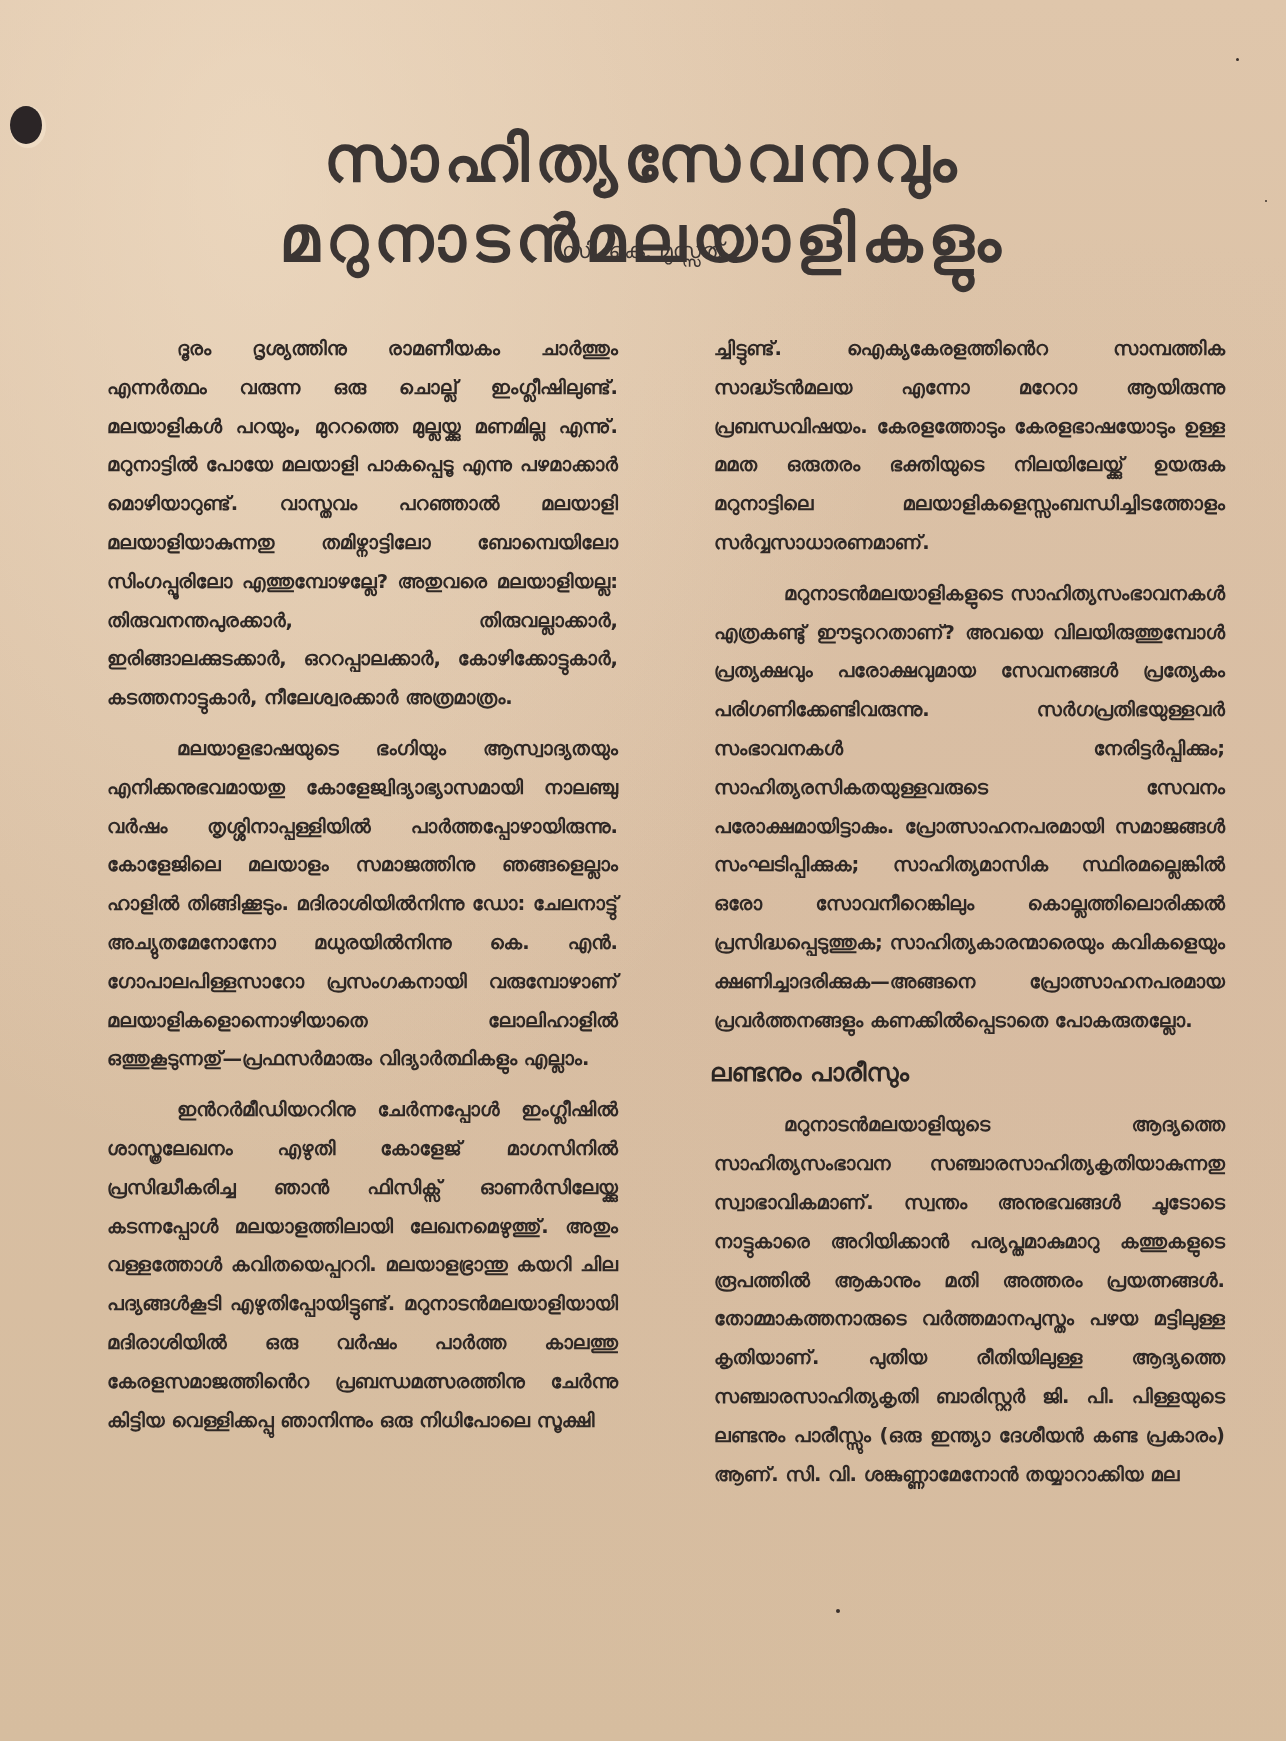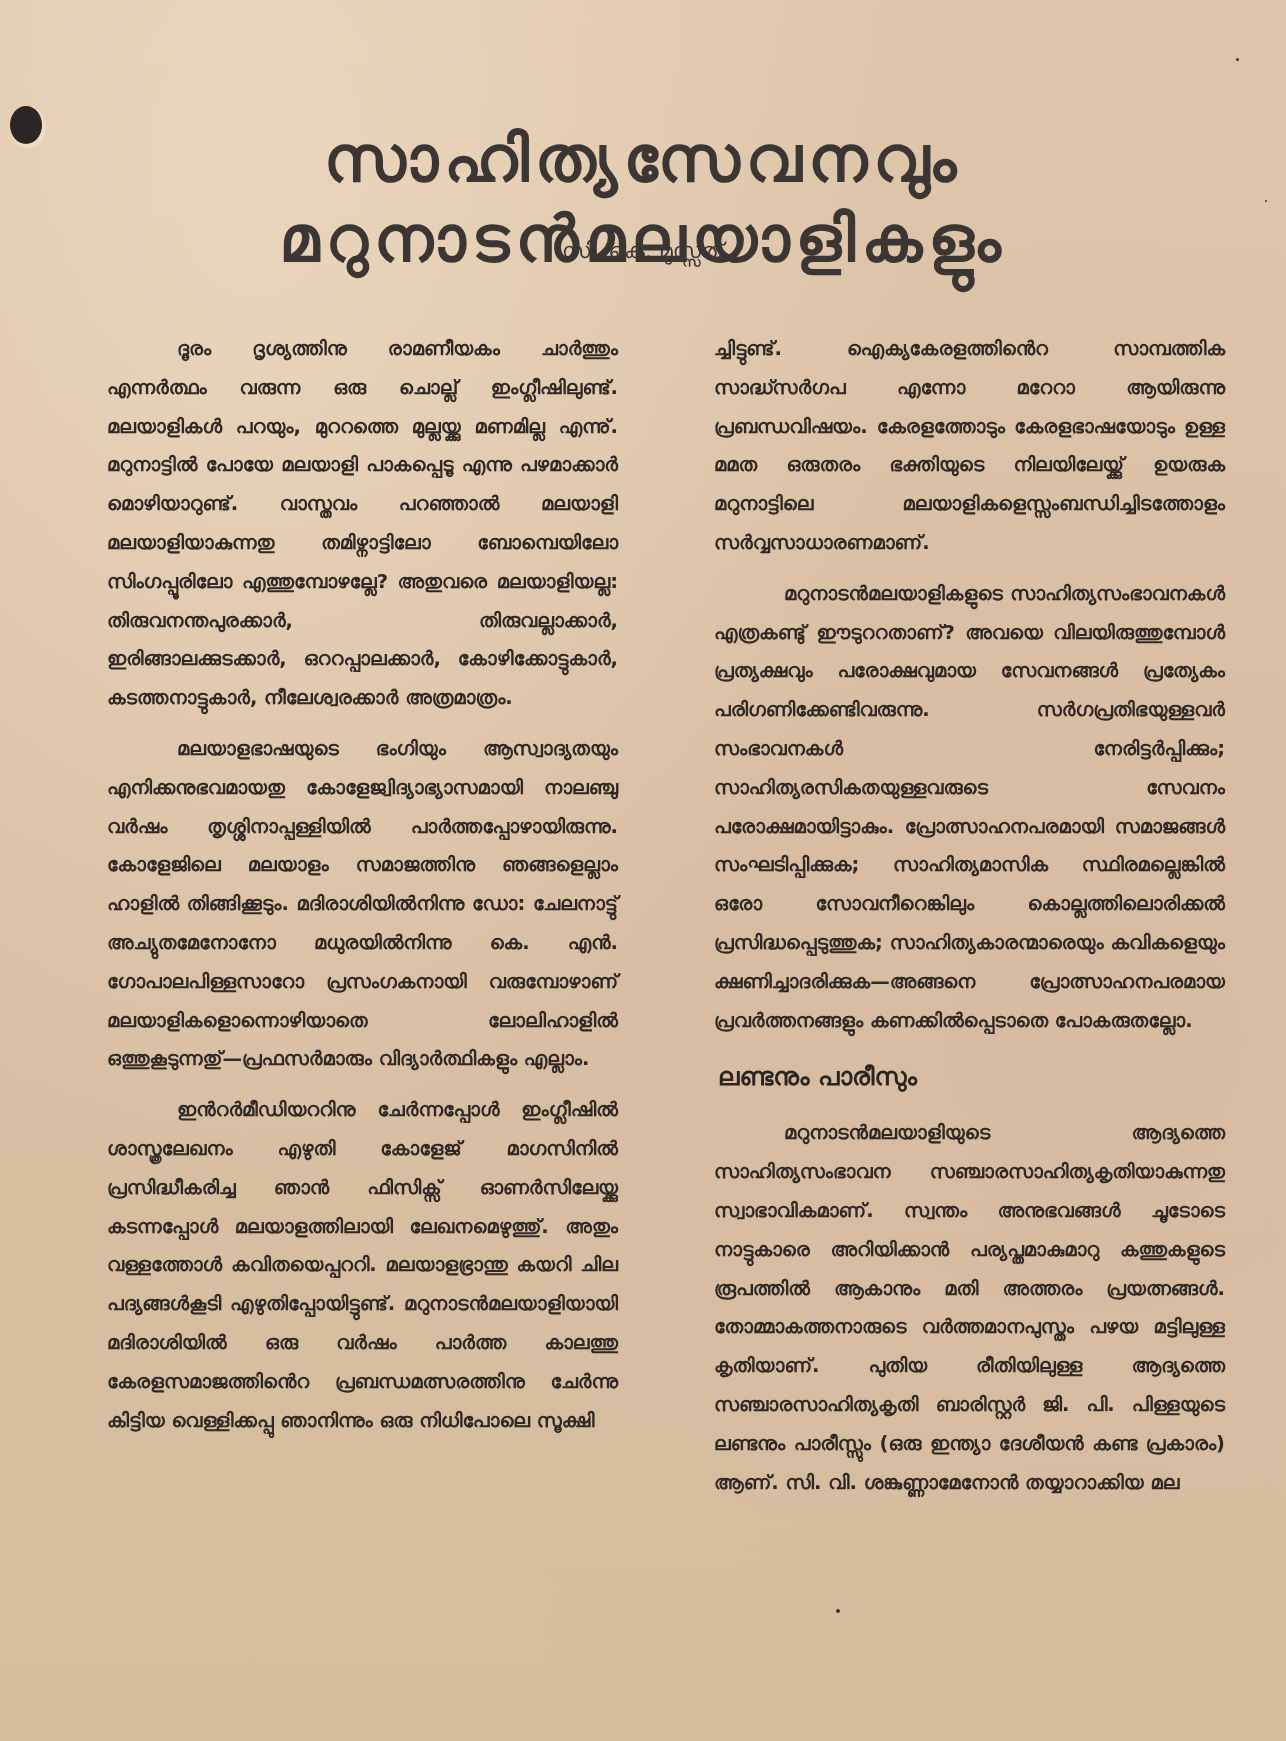--- a/index.html
+++ b/index.html
@@ -35,21 +35,21 @@
   .col {
     position: absolute; top: 318px; width: 535px;
     font-size: 19.5px; line-height: 38.8px; font-weight: bold;
     color: #2f2825; text-align: justify;
   }
   .col.left { left: 95px; }
   .col.right { left: 702px; top: 318px; }
   .col p { margin: 12px; text-indent: 0; }
   .col p.indent { text-indent: 70px; }
   .col h2 {
-    margin: 16px; font-size: 25px; line-height: 42px; font-weight: bold; color: #2b2522;
+    margin: 8px; font-size: 25px; line-height: 42px; font-weight: bold; color: #2b2522;
   }
 </style>
 </head>
 <body>
 
 <div class="page">
   <div class="punch-hole"></div>
   <div class="speck" style="left:1236px;top:58px;"></div>
   <div class="speck" style="left:1265px;top:200px;width:2px;height:2px;"></div>
   <div class="speck" style="left:836px;top:1609px;width:4px;height:4px;"></div>
@@ -58,18 +58,18 @@
   <h1 class="title l2">മറുനാടൻമലയാളികളും</h1>
   <div class="byline">സി. കെ. മൂസ്സത്</div>
 
   <div class="col left">
     <p class="indent">ദൂരം ദൃശ്യത്തിനു രാമണീയകം ചാർത്തും എന്നർത്ഥം വരുന്ന ഒരു ചൊല്ല് ഇംഗ്ലീഷിലുണ്ട്. മലയാളികൾ പറയും, മുററത്തെ മുല്ലയ്ക്കു മണമില്ല എന്നു്. മറുനാട്ടിൽ പോയേ മലയാളി പാകപ്പെടൂ എന്നു പഴമാക്കാർ മൊഴിയാറുണ്ട്. വാസ്തവം പറഞ്ഞാൽ മലയാളി മലയാളിയാകുന്നതു തമിഴ്നാട്ടിലോ ബോമ്പെയിലോ സിംഗപ്പൂരിലോ എത്തുമ്പോഴല്ലേ? അതുവരെ മലയാളിയല്ല: തിരുവനന്തപുരക്കാർ, തിരുവല്ലാക്കാർ, ഇരിങ്ങാലക്കുടക്കാർ, ഒററപ്പാലക്കാർ, കോഴിക്കോട്ടുകാർ, കടത്തനാട്ടുകാർ, നീലേശ്വരക്കാർ അത്രമാത്രം.</p>
     <p class="indent">മലയാളഭാഷയുടെ ഭംഗിയും ആസ്വാദ്യതയും എനിക്കനുഭവമായതു കോളേജ്വിദ്യാഭ്യാസമായി നാലഞ്ചു വർഷം തൃശ്ശിനാപ്പള്ളിയിൽ പാർത്തപ്പോഴായിരുന്നു. കോളേജിലെ മലയാളം സമാജത്തിനു ഞങ്ങളെല്ലാം ഹാളിൽ തിങ്ങിക്കൂടും. മദിരാശിയിൽനിന്നു ഡോ: ചേലനാട്ടു് അച്യുതമേനോനോ മധുരയിൽനിന്നു കെ. എൻ. ഗോപാലപിള്ളസാറോ പ്രസംഗകനായി വരുമ്പോഴാണ് മലയാളികളൊന്നൊഴിയാതെ ലോലിഹാളിൽ ഒത്തുകൂടുന്നതു്—പ്രഫസർമാരും വിദ്യാർത്ഥികളും എല്ലാം.</p>
     <p class="indent">ഇൻറർമീഡിയററിനു ചേർന്നപ്പോൾ ഇംഗ്ലീഷിൽ ശാസ്ത്രലേഖനം എഴുതി കോളേജ് മാഗസിനിൽ പ്രസിദ്ധീകരിച്ച ഞാൻ ഫിസിക്സ് ഓണർസിലേയ്ക്കു കടന്നപ്പോൾ മലയാളത്തിലായി ലേഖനമെഴുത്തു്. അതും വള്ളത്തോൾ കവിതയെപ്പററി. മലയാളഭ്രാന്തു കയറി ചില പദ്യങ്ങൾകൂടി എഴുതിപ്പോയിട്ടുണ്ട്. മറുനാടൻമലയാളിയായി മദിരാശിയിൽ ഒരു വർഷം പാർത്ത കാലത്തു കേരളസമാജത്തിൻെറ പ്രബന്ധമത്സരത്തിനു ചേർന്നു കിട്ടിയ വെള്ളിക്കപ്പു ഞാനിന്നും ഒരു നിധിപോലെ സൂക്ഷി</p>
   </div>
 
   <div class="col right">
-    <p>ച്ചിട്ടുണ്ട്. ഐക്യകേരളത്തിൻെറ സാമ്പത്തിക സാദ്ധ്സർഗപ എന്നോ മറേറാ ആയിരുന്നു പ്രബന്ധവിഷയം. കേരളത്തോടും കേരളഭാഷയോടും ഉള്ള മമത ഒരുതരം ഭക്തിയുടെ നിലയിലേയ്ക്കു് ഉയരുക മറുനാട്ടിലെ മലയാളികളെസ്സംബന്ധിച്ചിടത്തോളം സർവ്വസാധാരണമാണ്.</p>
+    <p>ച്ചിട്ടുണ്ട്. ഐക്യകേരളത്തിൻെറ സാമ്പത്തിക സാദ്ധ്ടൻമലയ എന്നോ മറേറാ ആയിരുന്നു പ്രബന്ധവിഷയം. കേരളത്തോടും കേരളഭാഷയോടും ഉള്ള മമത ഒരുതരം ഭക്തിയുടെ നിലയിലേയ്ക്കു് ഉയരുക മറുനാട്ടിലെ മലയാളികളെസ്സംബന്ധിച്ചിടത്തോളം സർവ്വസാധാരണമാണ്.</p>
     <p class="indent">മറുനാടൻമലയാളികളുടെ സാഹിത്യസംഭാവനകൾ എത്രകണ്ടു് ഈടുററതാണ്? അവയെ വിലയിരുത്തുമ്പോൾ പ്രത്യക്ഷവും പരോക്ഷവുമായ സേവനങ്ങൾ പ്രത്യേകം പരിഗണിക്കേണ്ടിവരുന്നു. സർഗപ്രതിഭയുള്ളവർ സംഭാവനകൾ നേരിട്ടർപ്പിക്കും; സാഹിത്യരസികതയുള്ളവരുടെ സേവനം പരോക്ഷമായിട്ടാകും. പ്രോത്സാഹനപരമായി സമാജങ്ങൾ സംഘടിപ്പിക്കുക; സാഹിത്യമാസിക സ്ഥിരമല്ലെങ്കിൽ ഒരോ സോവനീറെങ്കിലും കൊല്ലത്തിലൊരിക്കൽ പ്രസിദ്ധപ്പെടുത്തുക; സാഹിത്യകാരന്മാരെയും കവികളെയും ക്ഷണിച്ചാദരിക്കുക—അങ്ങനെ പ്രോത്സാഹനപരമായ പ്രവർത്തനങ്ങളും കണക്കിൽപ്പെടാതെ പോകരുതല്ലോ.</p>
     <h2>ലണ്ടനും പാരീസും</h2>
     <p class="indent">മറുനാടൻമലയാളിയുടെ ആദ്യത്തെ സാഹിത്യസംഭാവന സഞ്ചാരസാഹിത്യകൃതിയാകുന്നതു സ്വാഭാവികമാണ്. സ്വന്തം അനുഭവങ്ങൾ ചൂടോടെ നാട്ടുകാരെ അറിയിക്കാൻ പര്യപ്തമാകുമാറു കത്തുകളുടെ രൂപത്തിൽ ആകാനും മതി അത്തരം പ്രയത്നങ്ങൾ. തോമ്മാകത്തനാരുടെ വർത്തമാനപുസ്തം പഴയ മട്ടിലുള്ള കൃതിയാണ്. പുതിയ രീതിയിലുള്ള ആദ്യത്തെ സഞ്ചാരസാഹിത്യകൃതി ബാരിസ്റ്റർ ജി. പി. പിള്ളയുടെ ലണ്ടനും പാരീസ്സും (ഒരു ഇന്ത്യാ ദേശീയൻ കണ്ട പ്രകാരം) ആണ്. സി. വി. ശങ്കുണ്ണാമേനോൻ തയ്യാറാക്കിയ മല</p>
   </div>
 </div>
 
 </body></html>

